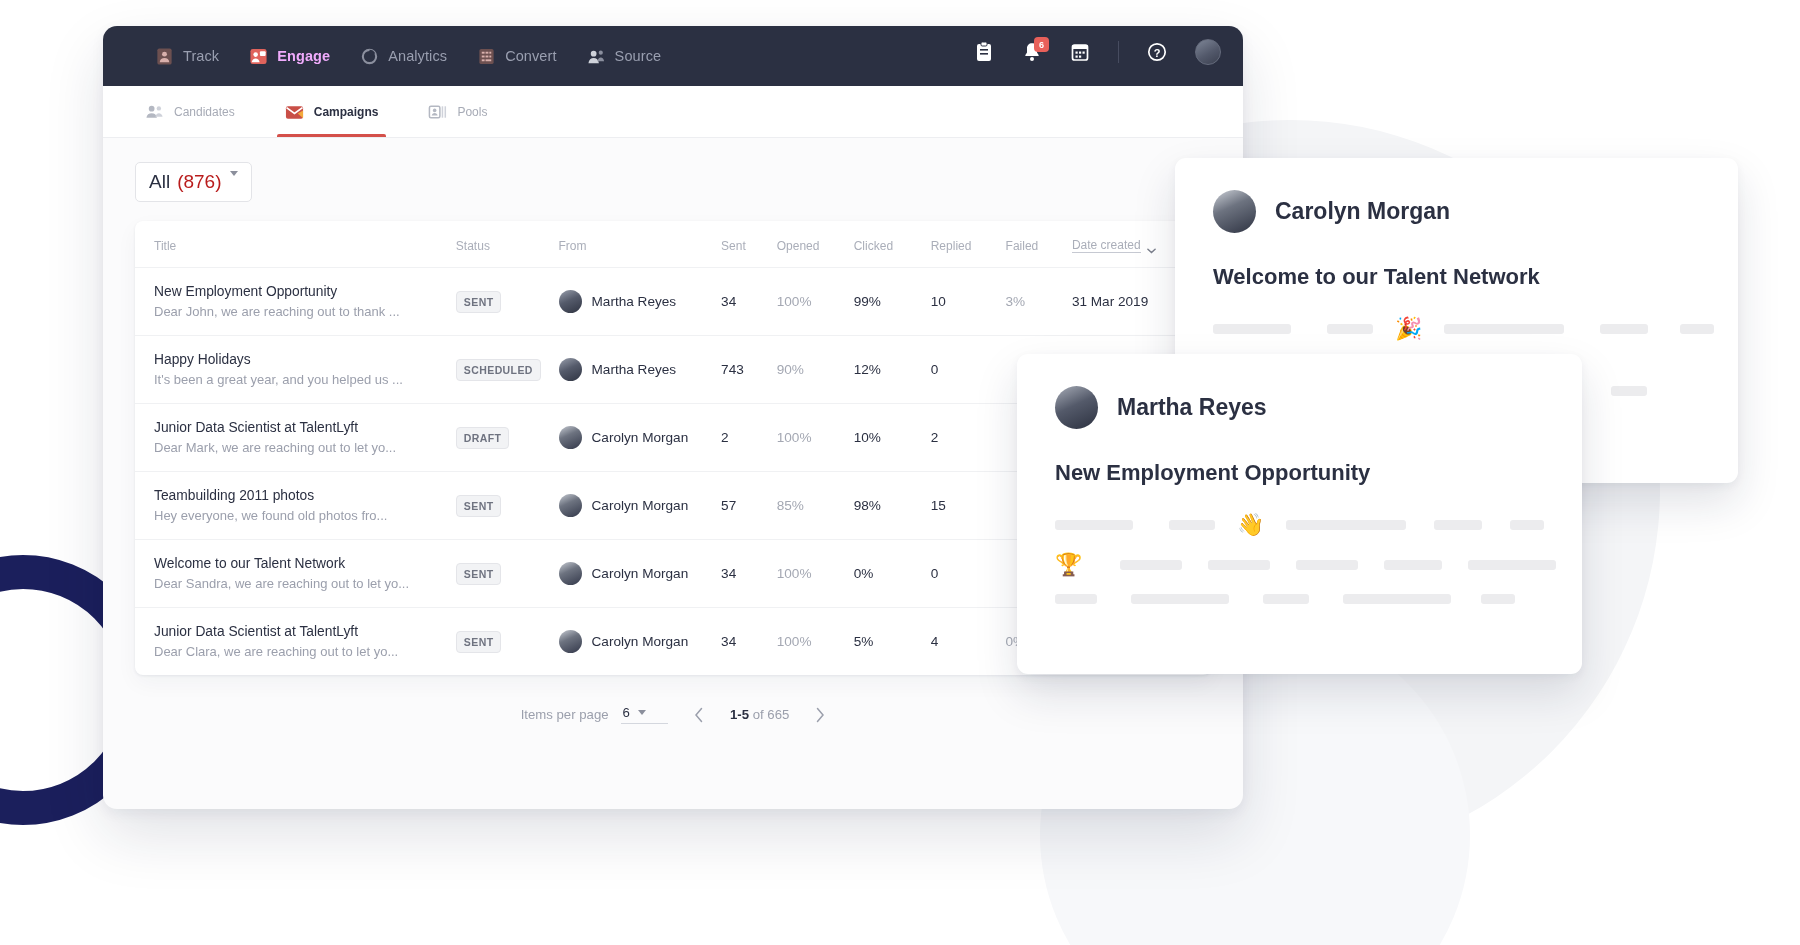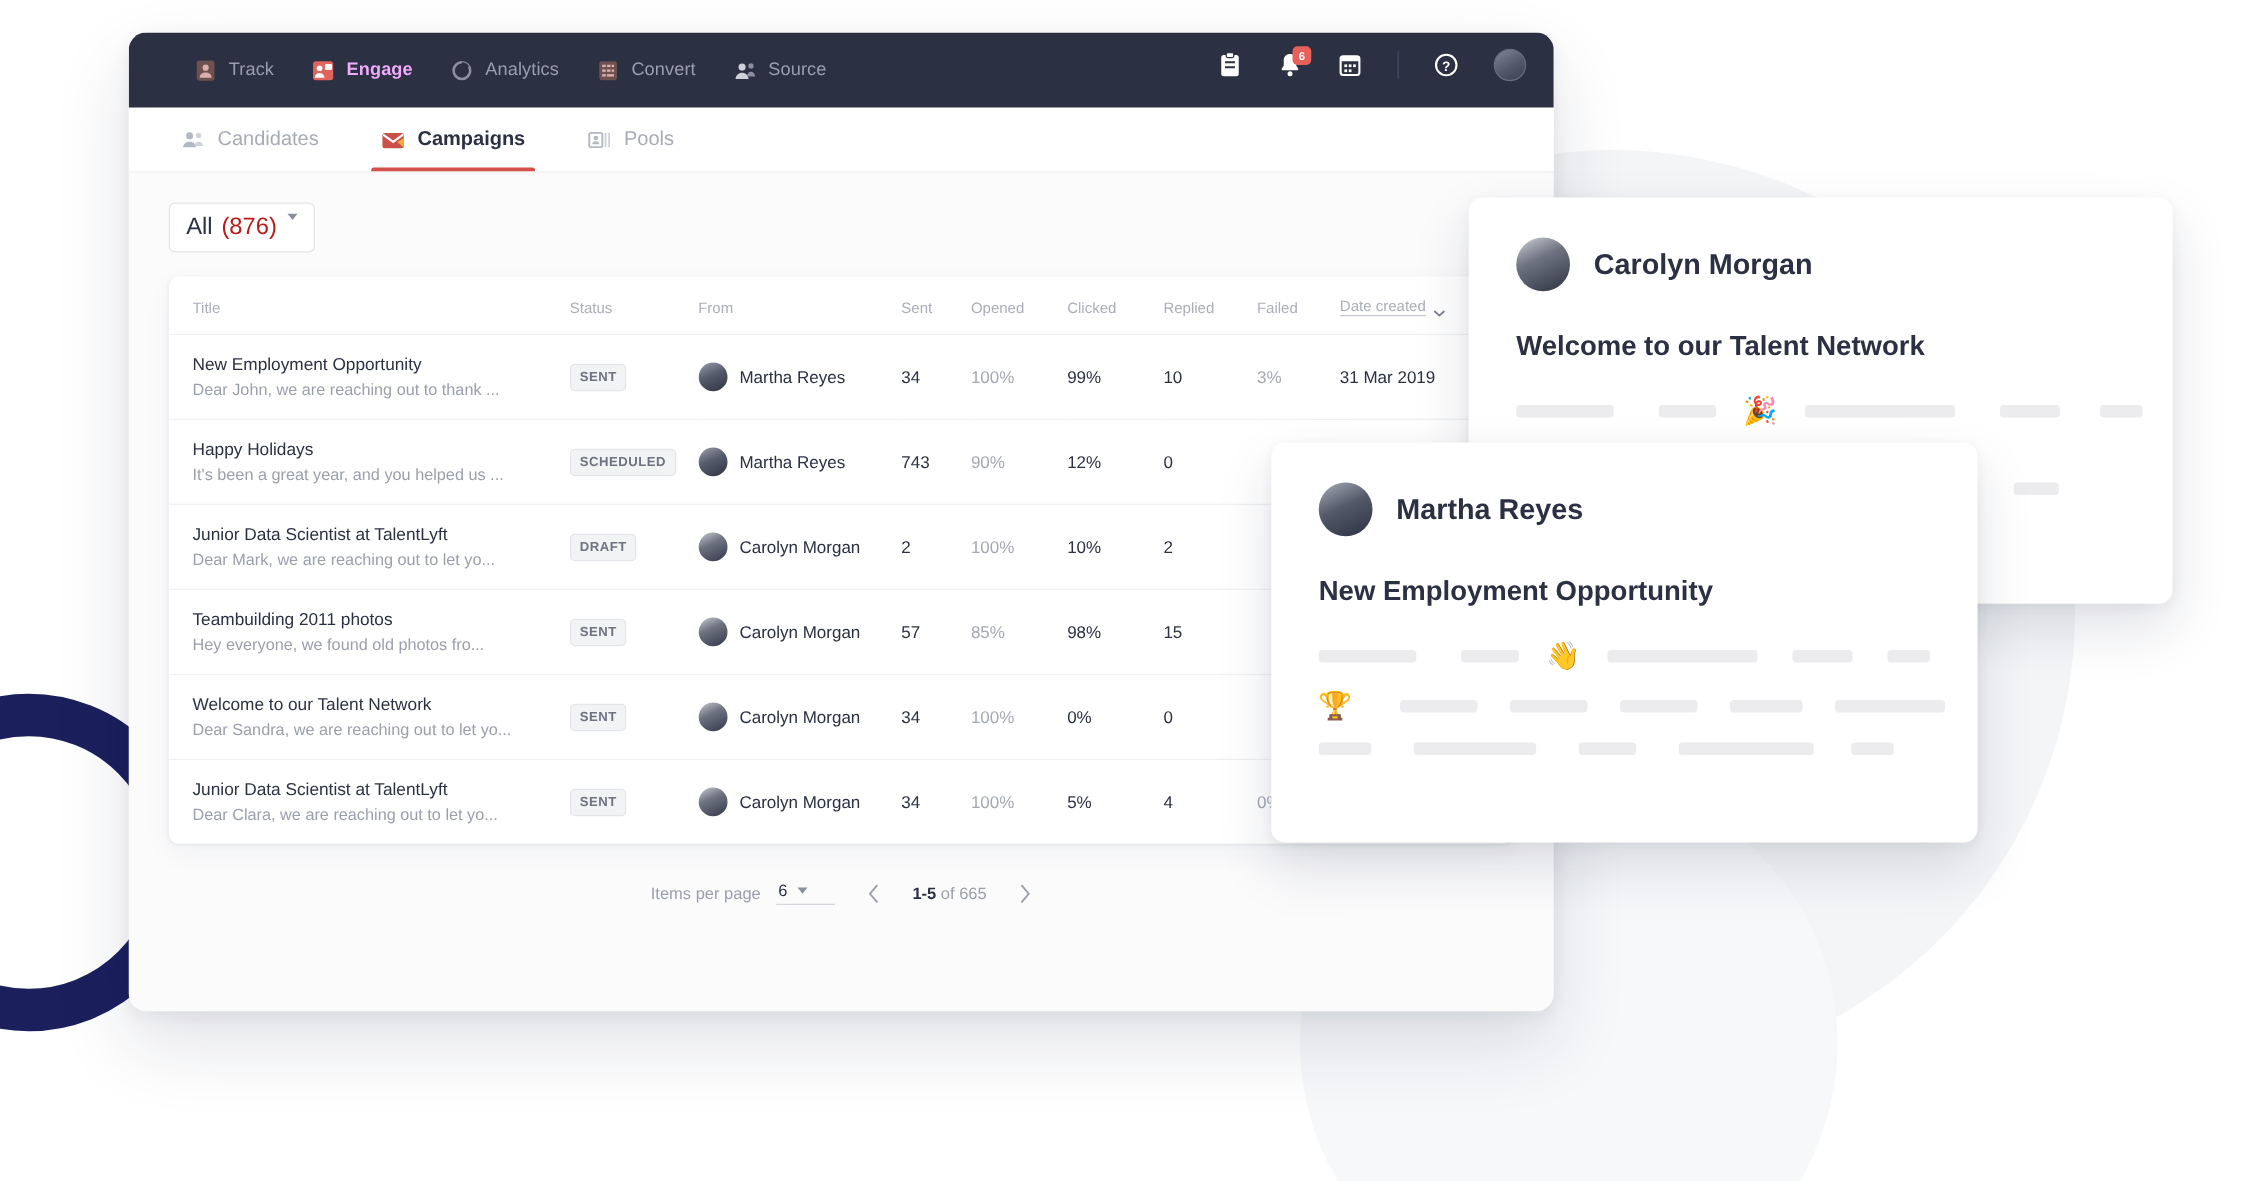--- a/index.html
+++ b/index.html
@@ -66,21 +66,21 @@
 
   
   .tabs {
     height:52px; background:#fff; display:flex; align-items:stretch;
     padding-left:34px; gap:34px; border-bottom:1px solid #edeef1;
   }
   .tab {
     display:flex; align-items:center; gap:10px; cursor:pointer;
     position:relative; padding:0 8px;
   }
-  .tab .t-label { font-size:16px; color:#a7abb6; }
+  .tab .t-label { font-size:12px; color:#a7abb6; }
   .tab.active .t-label { color:#2b3042; font-weight:bold; }
   .tab.active::after {
     content:""; position:absolute; left:0; right:0; bottom:0; height:3px;
     background:#d4504a; border-radius:2px 2px 0 0;
   }
   .tab-ico { width:19px; height:16px; display:block; }
 
   
   .content { padding:24px 32px 0 32px; }
 

